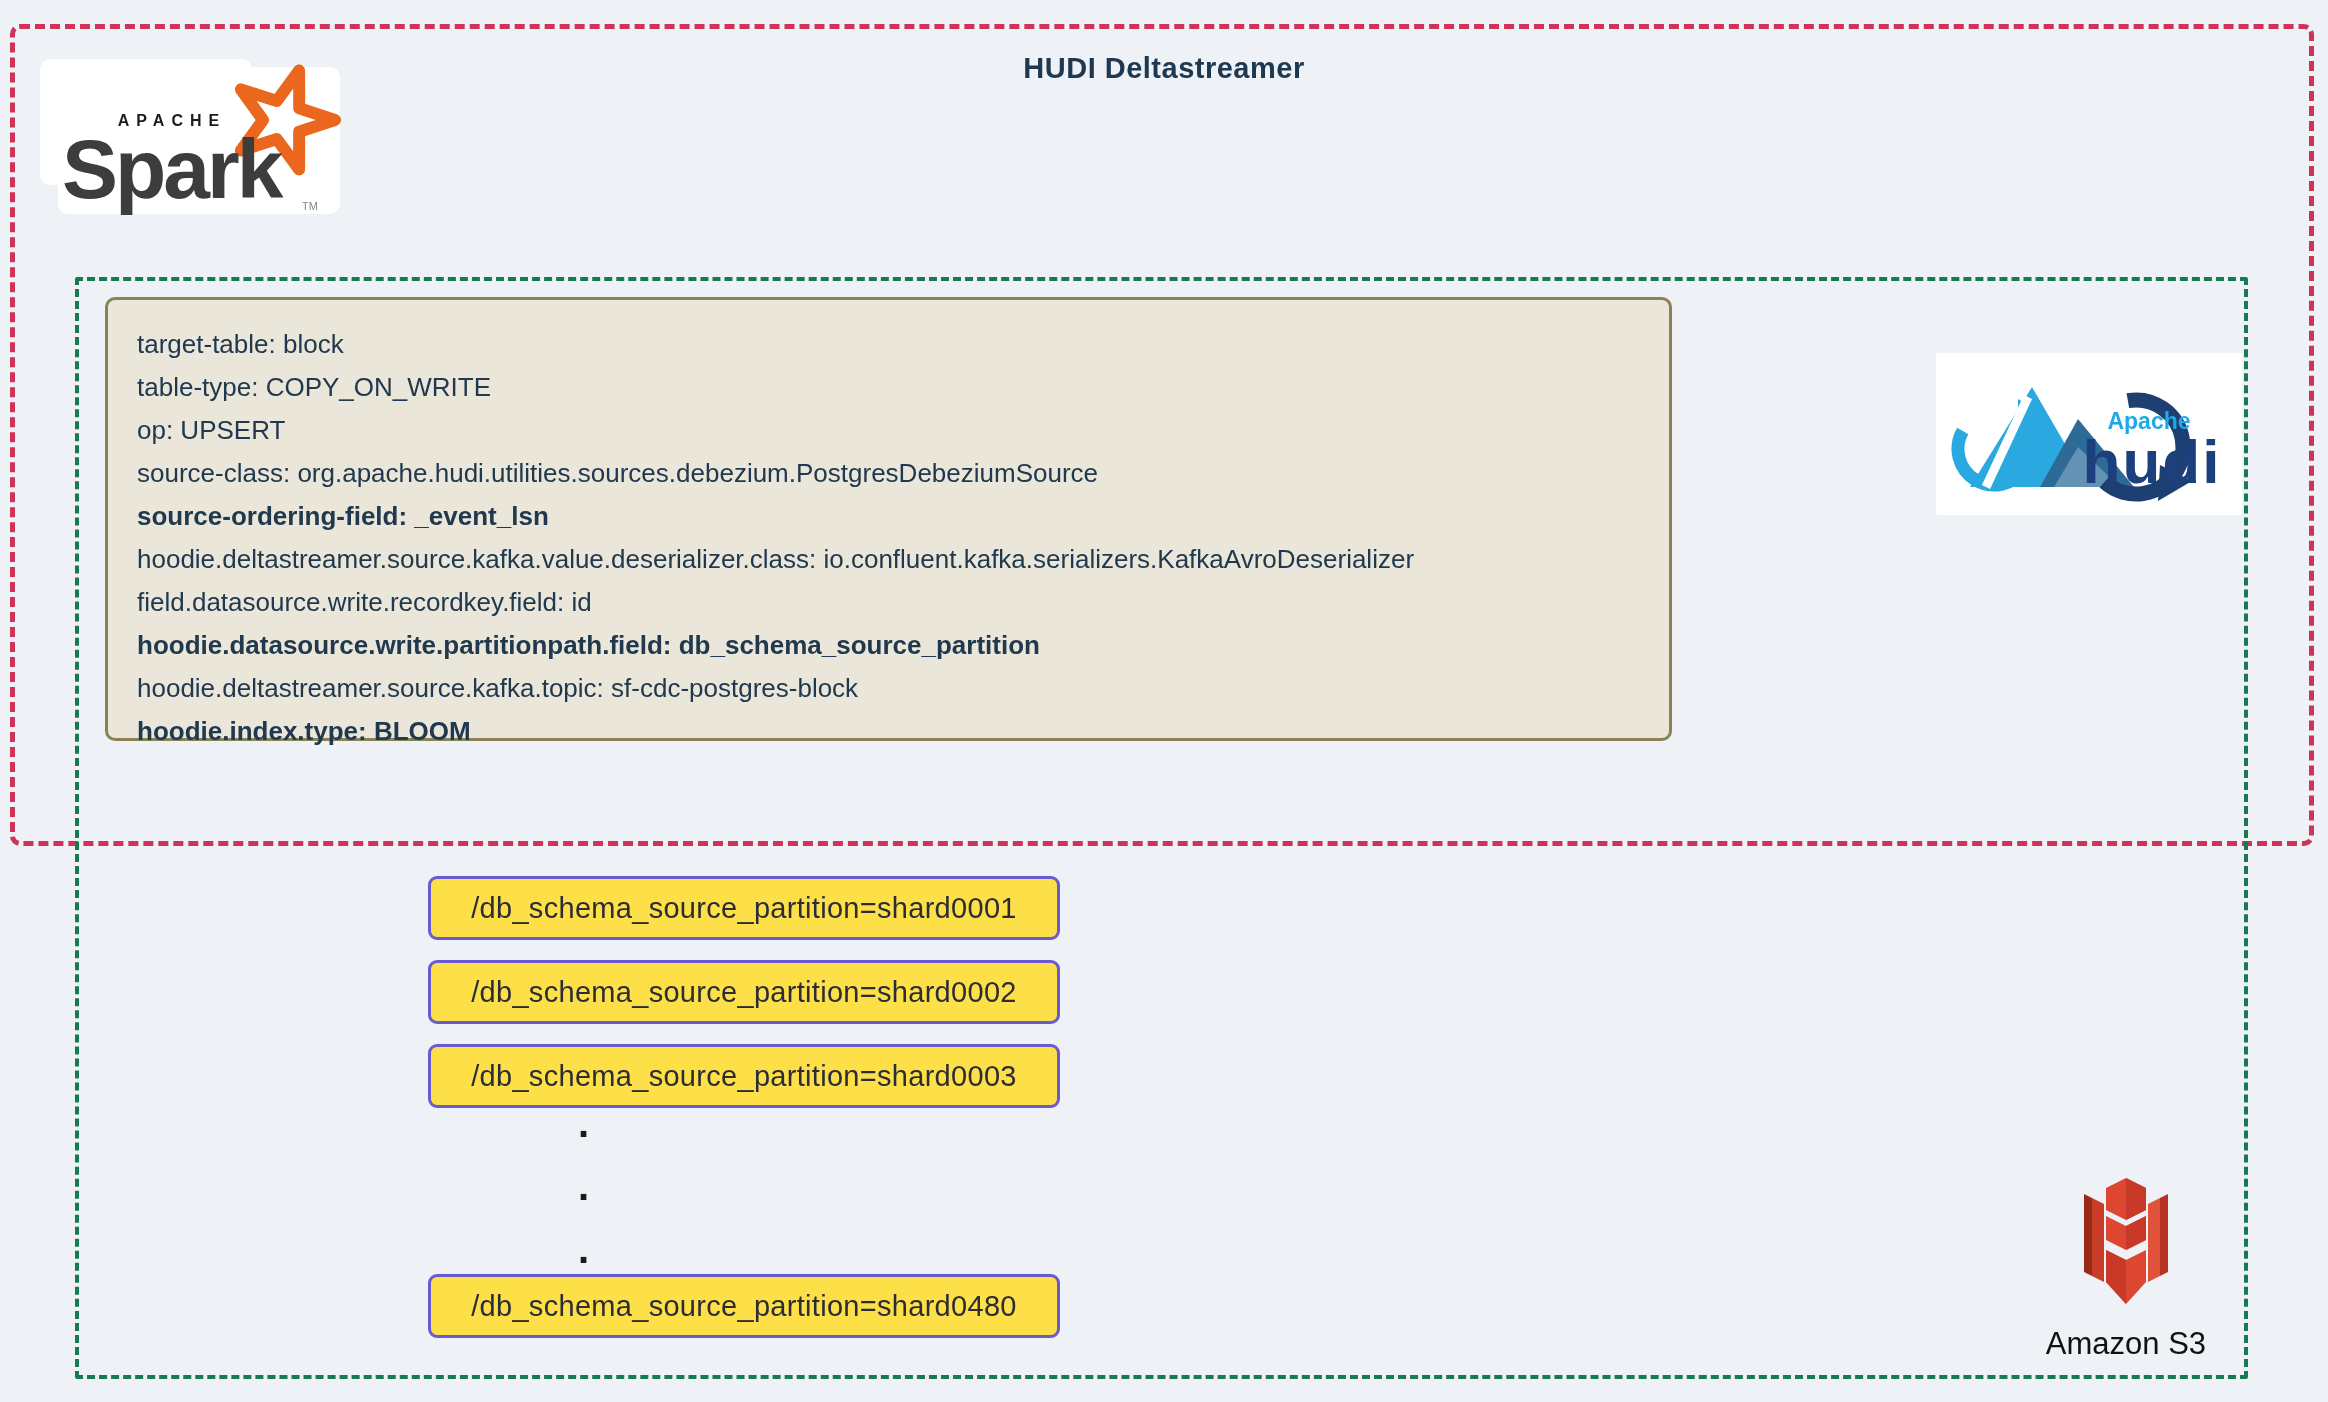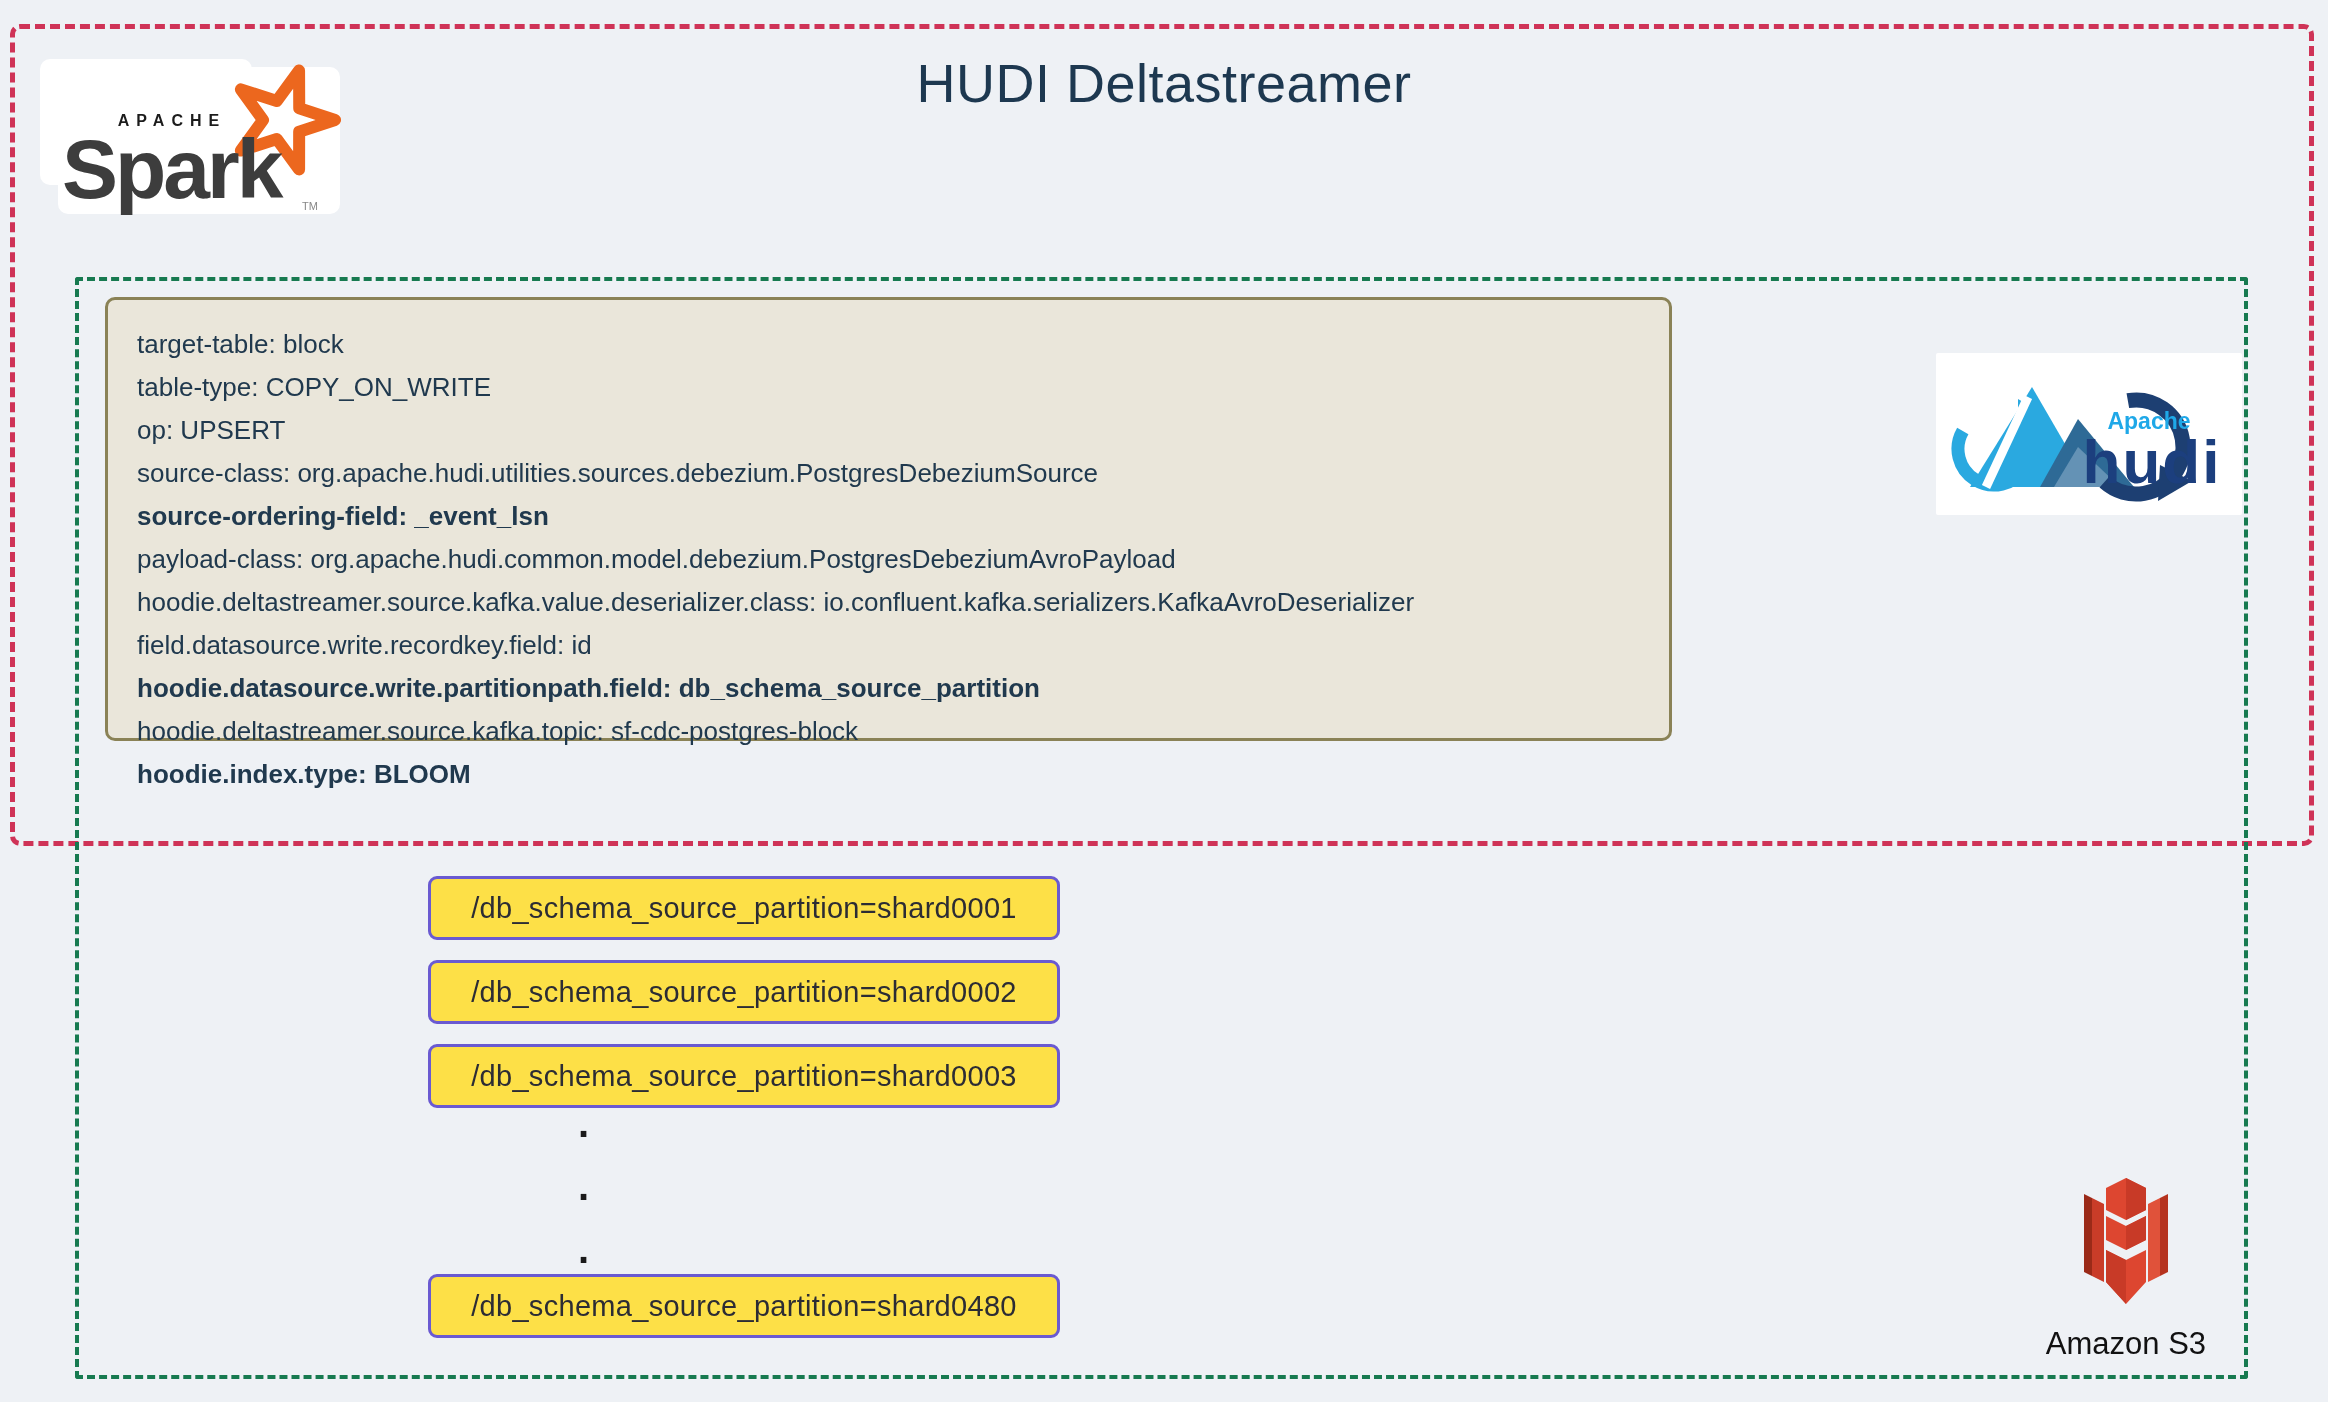--- a/index.html
+++ b/index.html
@@ -12,21 +12,21 @@
     position:absolute;left:10px;top:24px;width:2294px;height:812px;
     border:5px dashed #cf3357;border-radius:10px;
   }
   .green-boundary{
     position:absolute;left:75px;top:277px;width:2165px;height:1094px;
     border:4px dashed #177a50;border-radius:3px;
   }
   
   .diagram-title{
     position:absolute;left:0;top:52px;width:2328px;text-align:center;
-    font-size:54px;font-weight:400;color:#1d3850;letter-spacing:0.5px;
+    font-size:29px;font-weight:700;color:#1d3850;letter-spacing:0.5px;
   }
   
   .spark-card-a{position:absolute;left:40px;top:59px;width:212px;height:126px;background:#fff;border-radius:10px;}
   .spark-card-b{position:absolute;left:58px;top:67px;width:282px;height:147px;background:#fff;border-radius:10px;}
   .spark-logo{position:absolute;left:40px;top:58px;}
   
   .config-box{
     position:absolute;left:105px;top:297px;width:1567px;height:444px;box-sizing:border-box;
     background:#eae6da;border:3px solid #8a8256;border-radius:10px;
     padding:23px 20px 0 29px;
@@ -80,21 +80,20 @@
     <text x="22" y="140" font-size="84" font-weight="700" letter-spacing="-3" fill="#3d3d3d">Spark</text>
     <text x="262" y="152" font-size="11" fill="#888">TM</text>
   </svg>
 
   <div class="config-box">
     <div class="config-line">target-table: block</div>
     <div class="config-line">table-type: COPY_ON_WRITE</div>
     <div class="config-line">op: UPSERT</div>
     <div class="config-line">source-class: org.apache.hudi.utilities.sources.debezium.PostgresDebeziumSource</div>
     <div class="config-line bold">source-ordering-field: _event_lsn</div>
-    <div class="config-line">payload-class: org.apache.hudi.common.model.debezium.PostgresDebeziumAvroPayload</div>
     <div class="config-line">hoodie.deltastreamer.source.kafka.value.deserializer.class: io.confluent.kafka.serializers.KafkaAvroDeserializer</div>
     <div class="config-line">field.datasource.write.recordkey.field: id</div>
     <div class="config-line bold">hoodie.datasource.write.partitionpath.field: db_schema_source_partition</div>
     <div class="config-line">hoodie.deltastreamer.source.kafka.topic: sf-cdc-postgres-block</div>
     <div class="config-line bold">hoodie.index.type: BLOOM</div>
   </div>
 
   <div class="hudi-card">
     <svg class="hudi-logo" width="306" height="162" viewBox="0 0 306 162">
 

